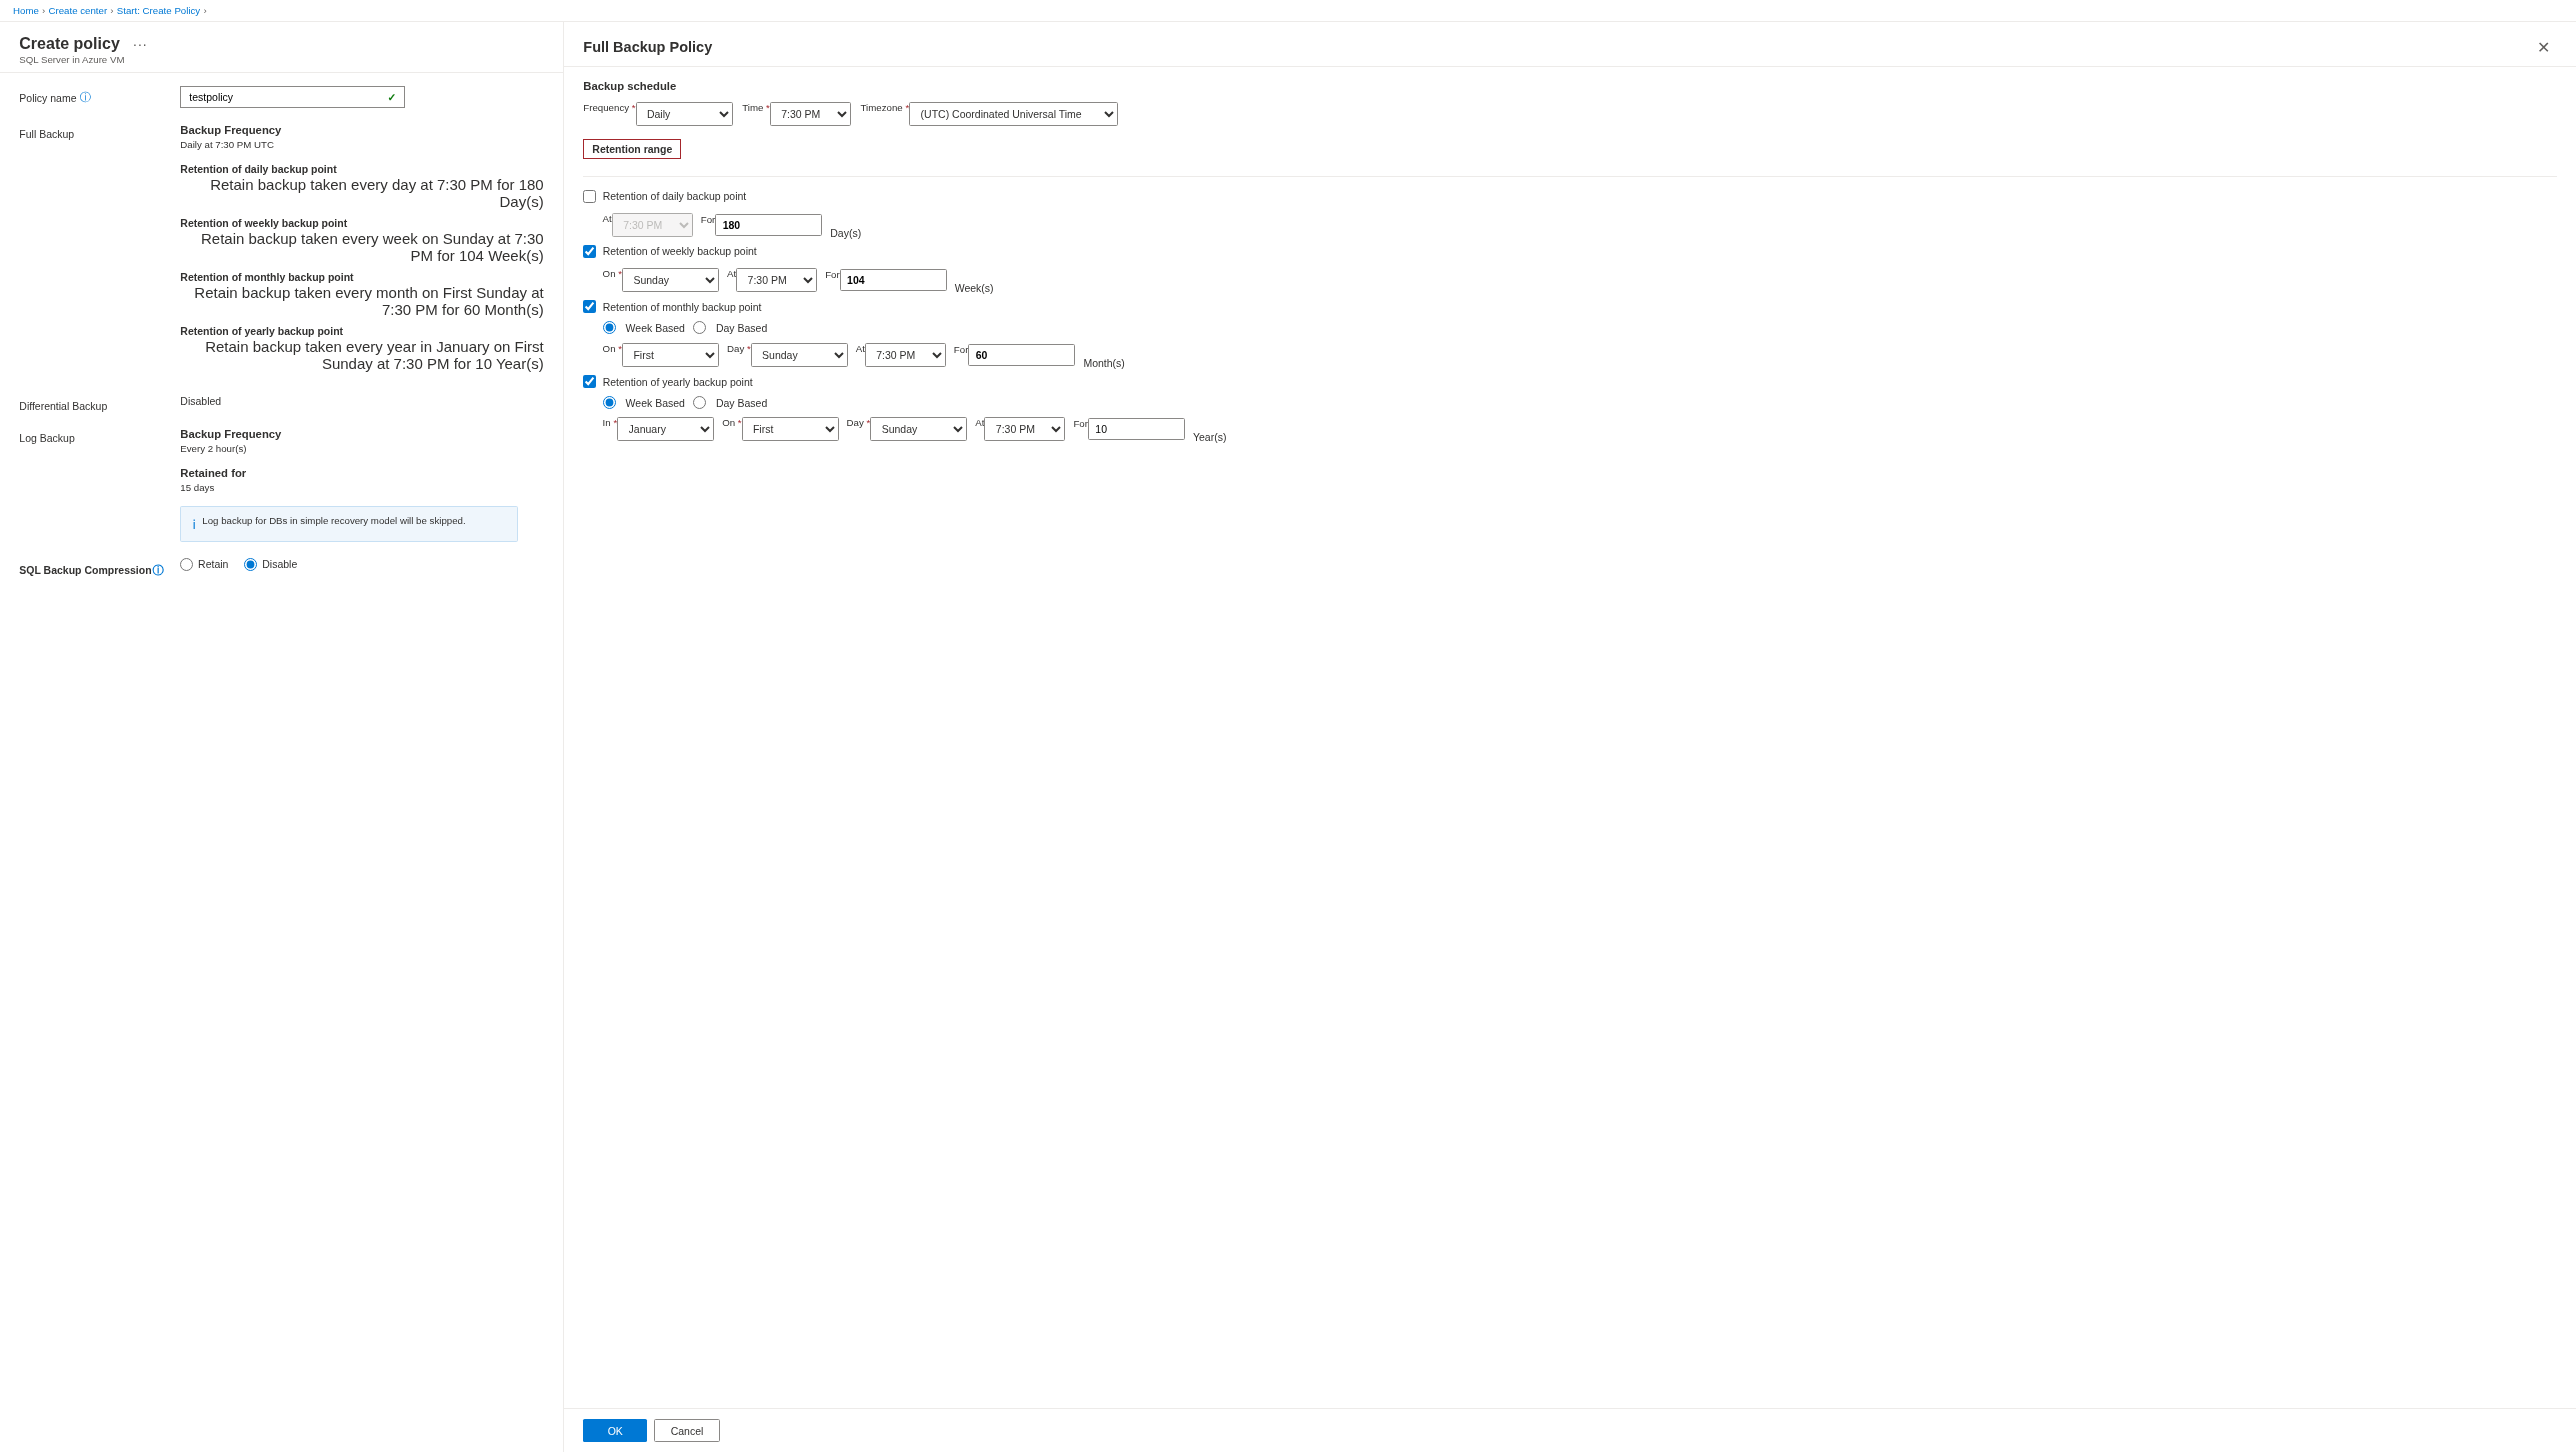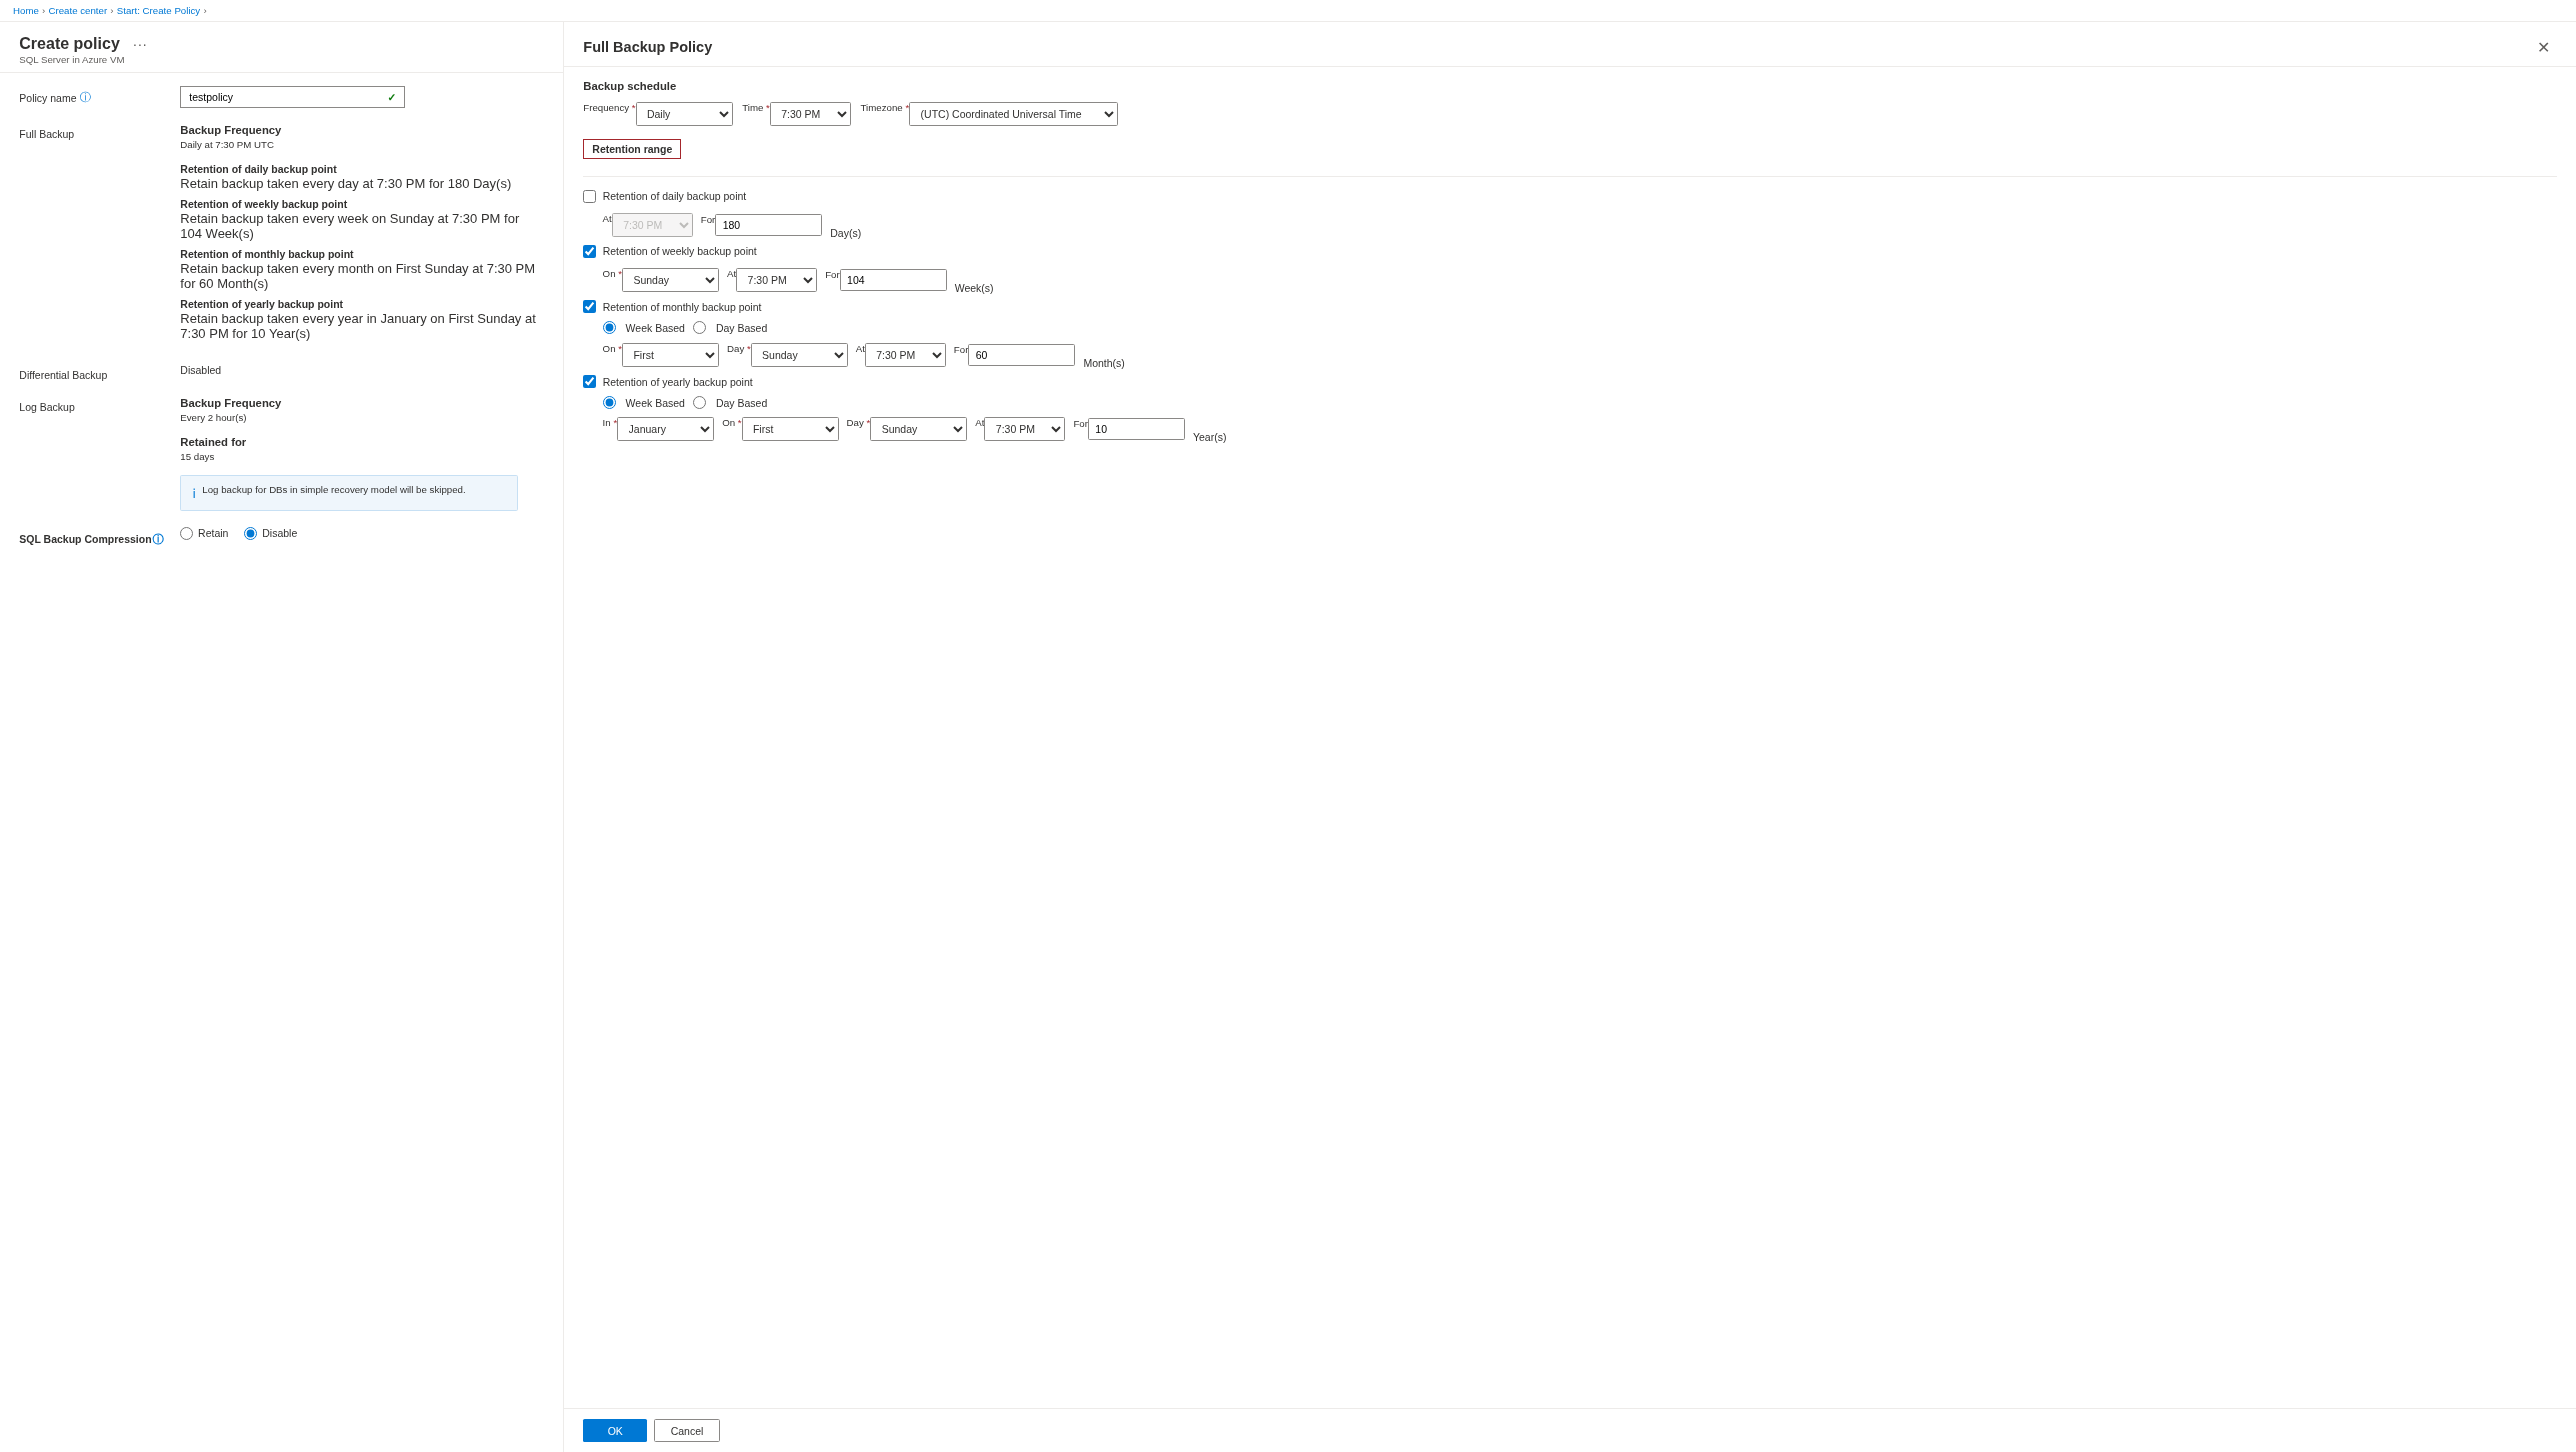--- a/index.html
+++ b/index.html
@@ -28,21 +28,21 @@
 
     .input-valid { display: flex; align-items: center; border: 0.8px solid #8a8886; padding: 4px 8px; background: #fff; width: 225px; }
     .input-valid input { border: none; outline: none; flex: 1; font-size: 10.5px; }
     .input-valid .check { color: #107c10; font-weight: bold; }
 
     .section-title { font-size: 11.3px; font-weight: 600; color: #323130; margin-bottom: 3.2px; }
     .section-desc { font-size: 9.7px; color: #323130; margin-bottom: 9.7px; }
 
     .retention-group { margin-bottom: 6.4px; }
     .retention-title { font-weight: 600; font-size: 10.5px; color: #323130; margin-bottom: 1.6px; }
-    .retention-desc { font-size: 13px; color: #323130; }
+    .retention-desc { font-size: 15px; color: #323130; text-align: right; }
 
     .backup-section { margin-bottom: 13px; }
 
     .info-box { background: #eff6fc; border: 0.8px solid #c7e0f4; padding: 8px 11.3px; display: flex; align-items: flex-start; gap: 6.4px; border-radius: 1.6px; margin-top: 6.4px; max-width: 338px; }
     .info-box .info-icon-blue { color: #0078d4; font-size: 13px; flex-shrink: 0; }
     .info-box span { font-size: 9.7px; color: #323130; }
 
     .radio-group { display: flex; align-items: center; gap: 16px; }
     .radio-option { display: flex; align-items: center; gap: 4.8px; cursor: pointer; font-size: 10.5px; }
     .radio-option input[type="radio"] { accent-color: #0078d4; }
@@ -79,21 +79,21 @@
     hr.divider { border: none; border-top: 0.8px solid #edebe9; margin: 6.4px 0 13px; }
 
     .checkbox-row { display: flex; align-items: center; gap: 6.4px; margin-bottom: 8px; }
     .checkbox-row input[type="checkbox"] { accent-color: #0078d4; width: 13px; height: 13px; }
     .checkbox-label { font-size: 10.5px; font-weight: 400; color: #323130; }
 
     .retention-fields { margin-left: 19.3px; }
     .retention-fields-row { display: flex; align-items: center; gap: 8px; margin-bottom: 6.4px; flex-wrap: wrap; }
 
     .text-input { border: 0.8px solid #8a8886; padding: 4px 6.4px; font-size: 10.5px; width: 64px; outline: none; border-radius: 1.6px; }
-    .text-input-wide { width: 107px; }
+    .text-input-wide { width: 107px; font-weight: bold; }
     .text-input-med { width: 97px; }
 
     .unit-label { font-size: 10.5px; color: #323130; }
 
     .radio-small { display: flex; align-items: flex-end; gap: 10px; font-size: 10.5px; cursor: pointer; }
     .radio-small input[type="radio"] { accent-color: #0078d4; }
 
     .right-footer { padding: 9.7px 19.3px; border-top: 0.8px solid #edebe9; display: flex; gap: 6.4px; background: #fff; }
     .ok-btn { background: #0078d4; color: #fff; border: none; padding: 4.8px 16px; font-size: 10.5px; cursor: pointer; border-radius: 1.6px; min-width: 64px; }
     .cancel-btn { background: #fff; color: #323130; border: 0.8px solid #8a8886; padding: 4.8px 16px; font-size: 10.5px; cursor: pointer; border-radius: 1.6px; min-width: 64px; }

